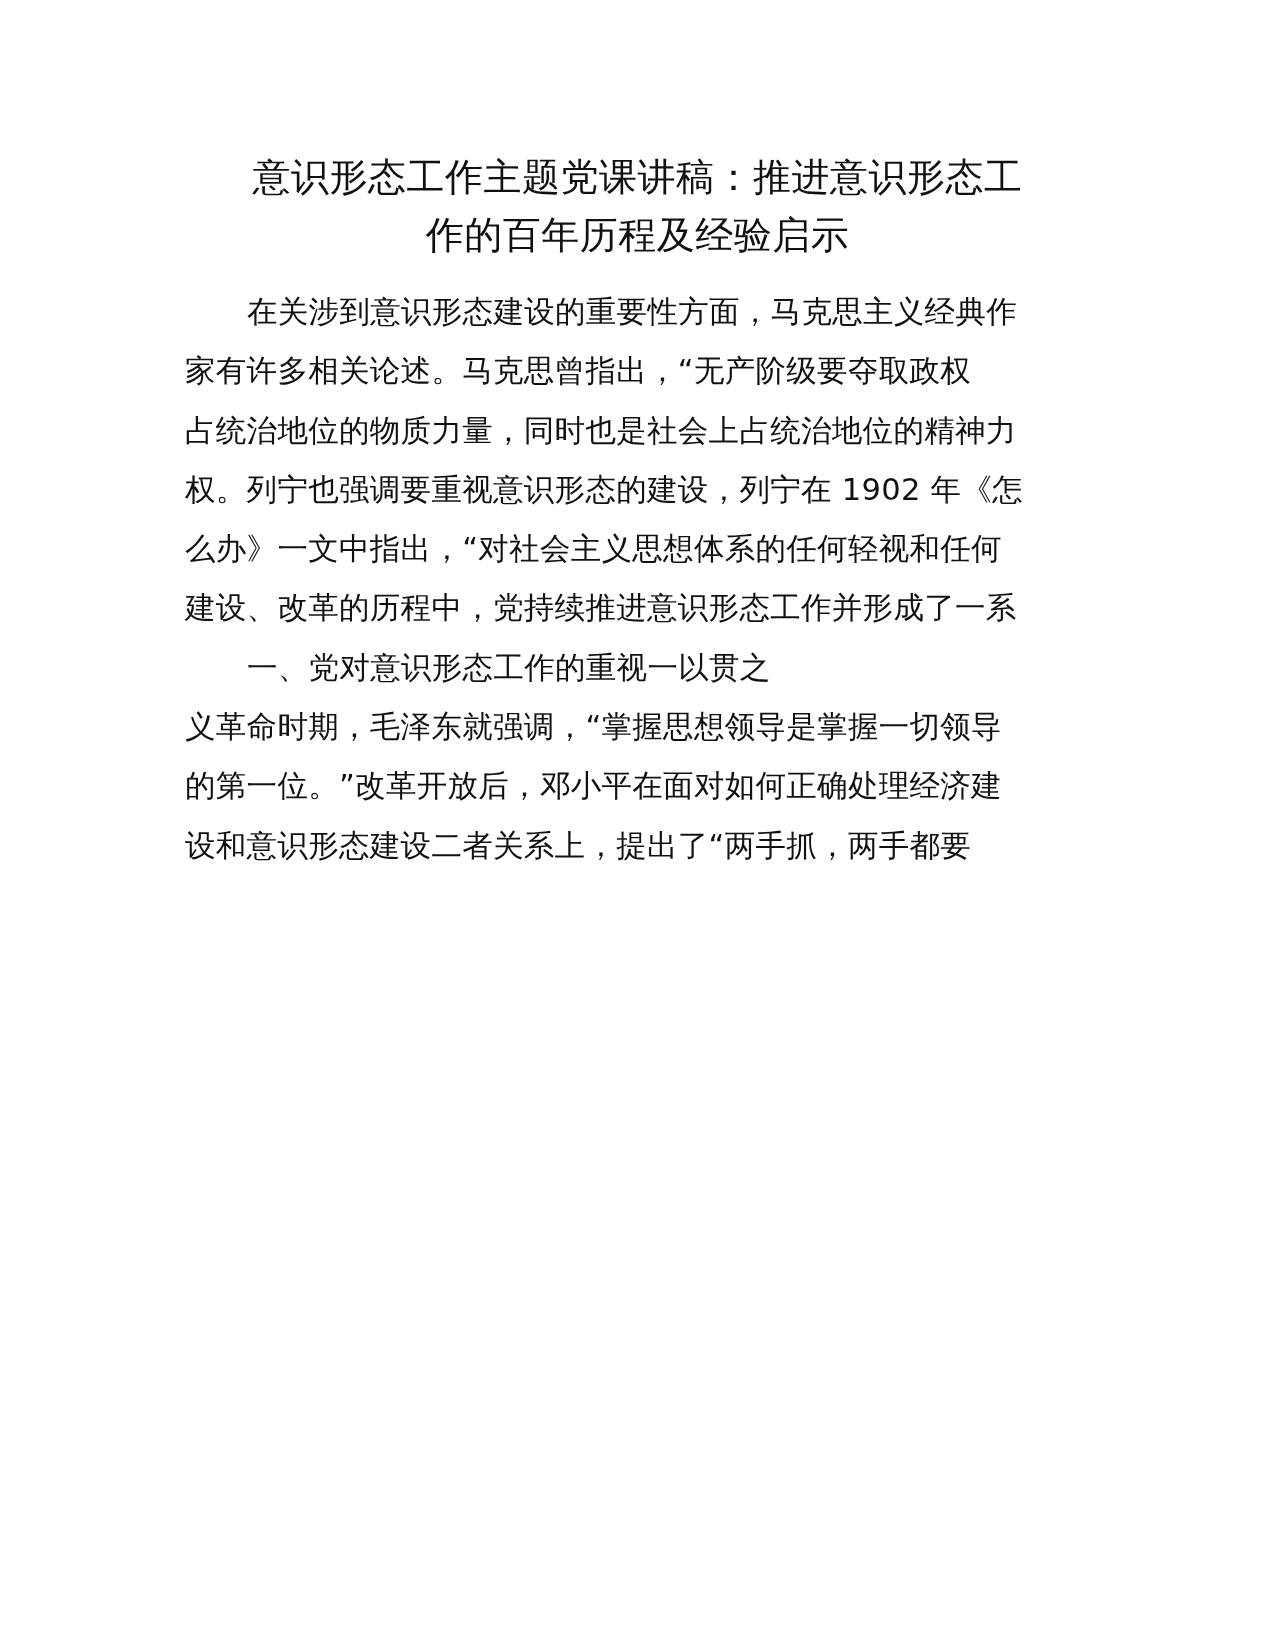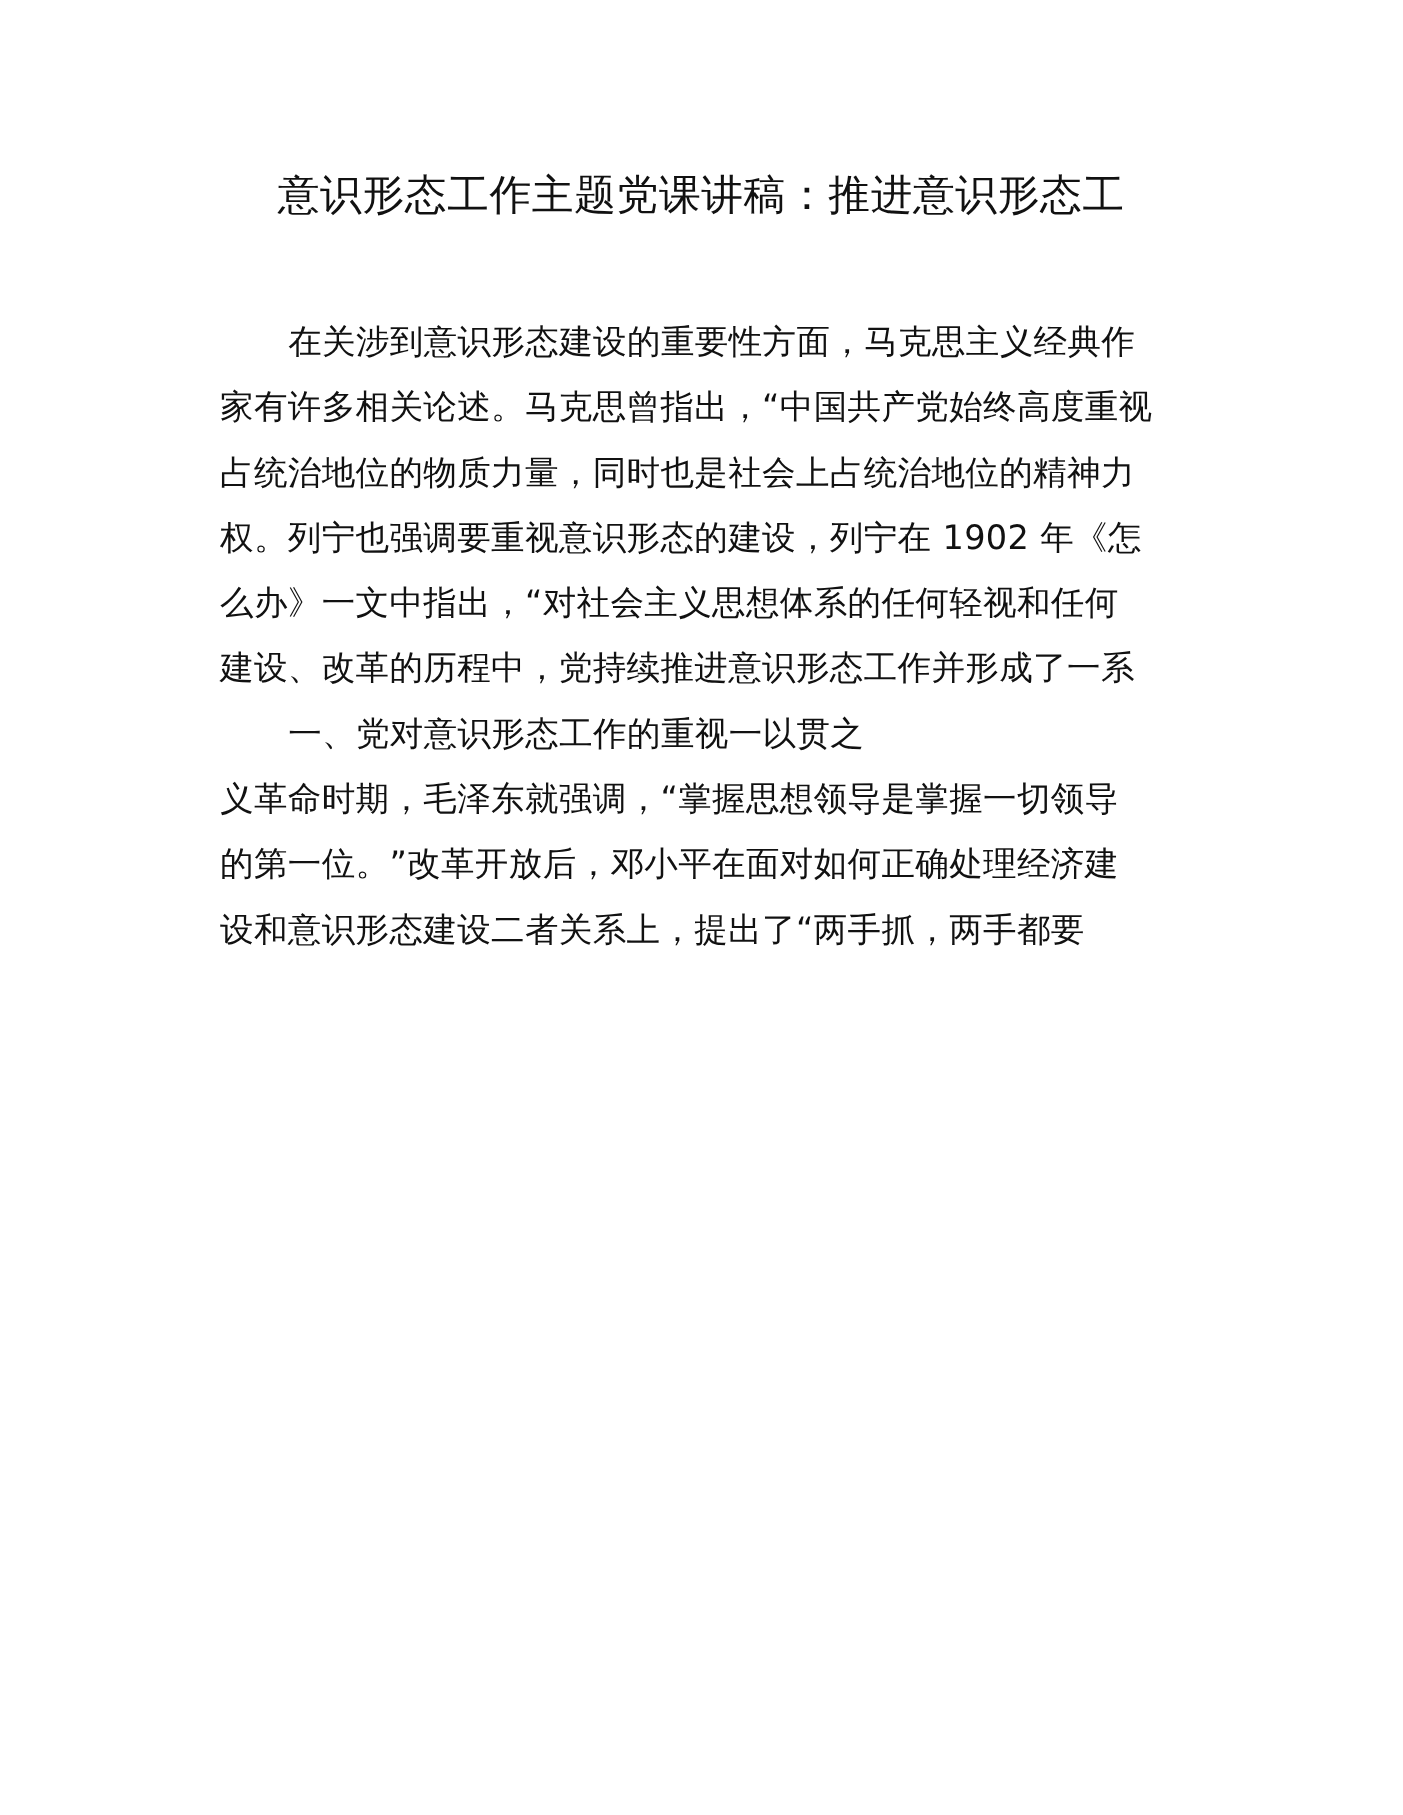--- a/index.html
+++ b/index.html
@@ -34,21 +34,21 @@
       font-weight: normal;
       letter-spacing: 0.5px;
       margin: 0;
     }
     .title .tline {
       display: block;
       white-space: nowrap;
     }
     .body-text {
       position: absolute;
-      left: 200px;
+      left: 185px;
       width: 915px;
       top: 282px;
       font-size: 30.5px;
       line-height: 59.3px;
     }
     .para {
       margin: 0;
     }
     .para .line {
       display: block;
@@ -59,27 +59,28 @@
       padding-left: 62px;
     }
   </style>
 </head>
 <body>
 
 <div class="page">
 
   <h1 class="title">
     <span class="tline">意识形态工作主题党课讲稿：推进意识形态工</span>
+    <span class="tline">作的百年历程及经验启示</span>
   </h1>
 
   <div class="body-text">
 
     <p class="para">
       <span class="line first">在关涉到意识形态建设的重要性方面，马克思主义经典作</span>
-      <span class="line">家有许多相关论述。马克思曾指出，“中国共产党始终高度重视</span>
+      <span class="line">家有许多相关论述。马克思曾指出，“无产阶级要夺取政权</span>
       <span class="line">占统治地位的物质力量，同时也是社会上占统治地位的精神力</span>
       <span class="line">权。列宁也强调要重视意识形态的建设，列宁在 1902 年《怎</span>
       <span class="line">么办》一文中指出，“对社会主义思想体系的任何轻视和任何</span>
       <span class="line">建设、改革的历程中，党持续推进意识形态工作并形成了一系</span>
     </p>
 
     <p class="para">
       <span class="line first">一、党对意识形态工作的重视一以贯之</span>
     </p>
 

